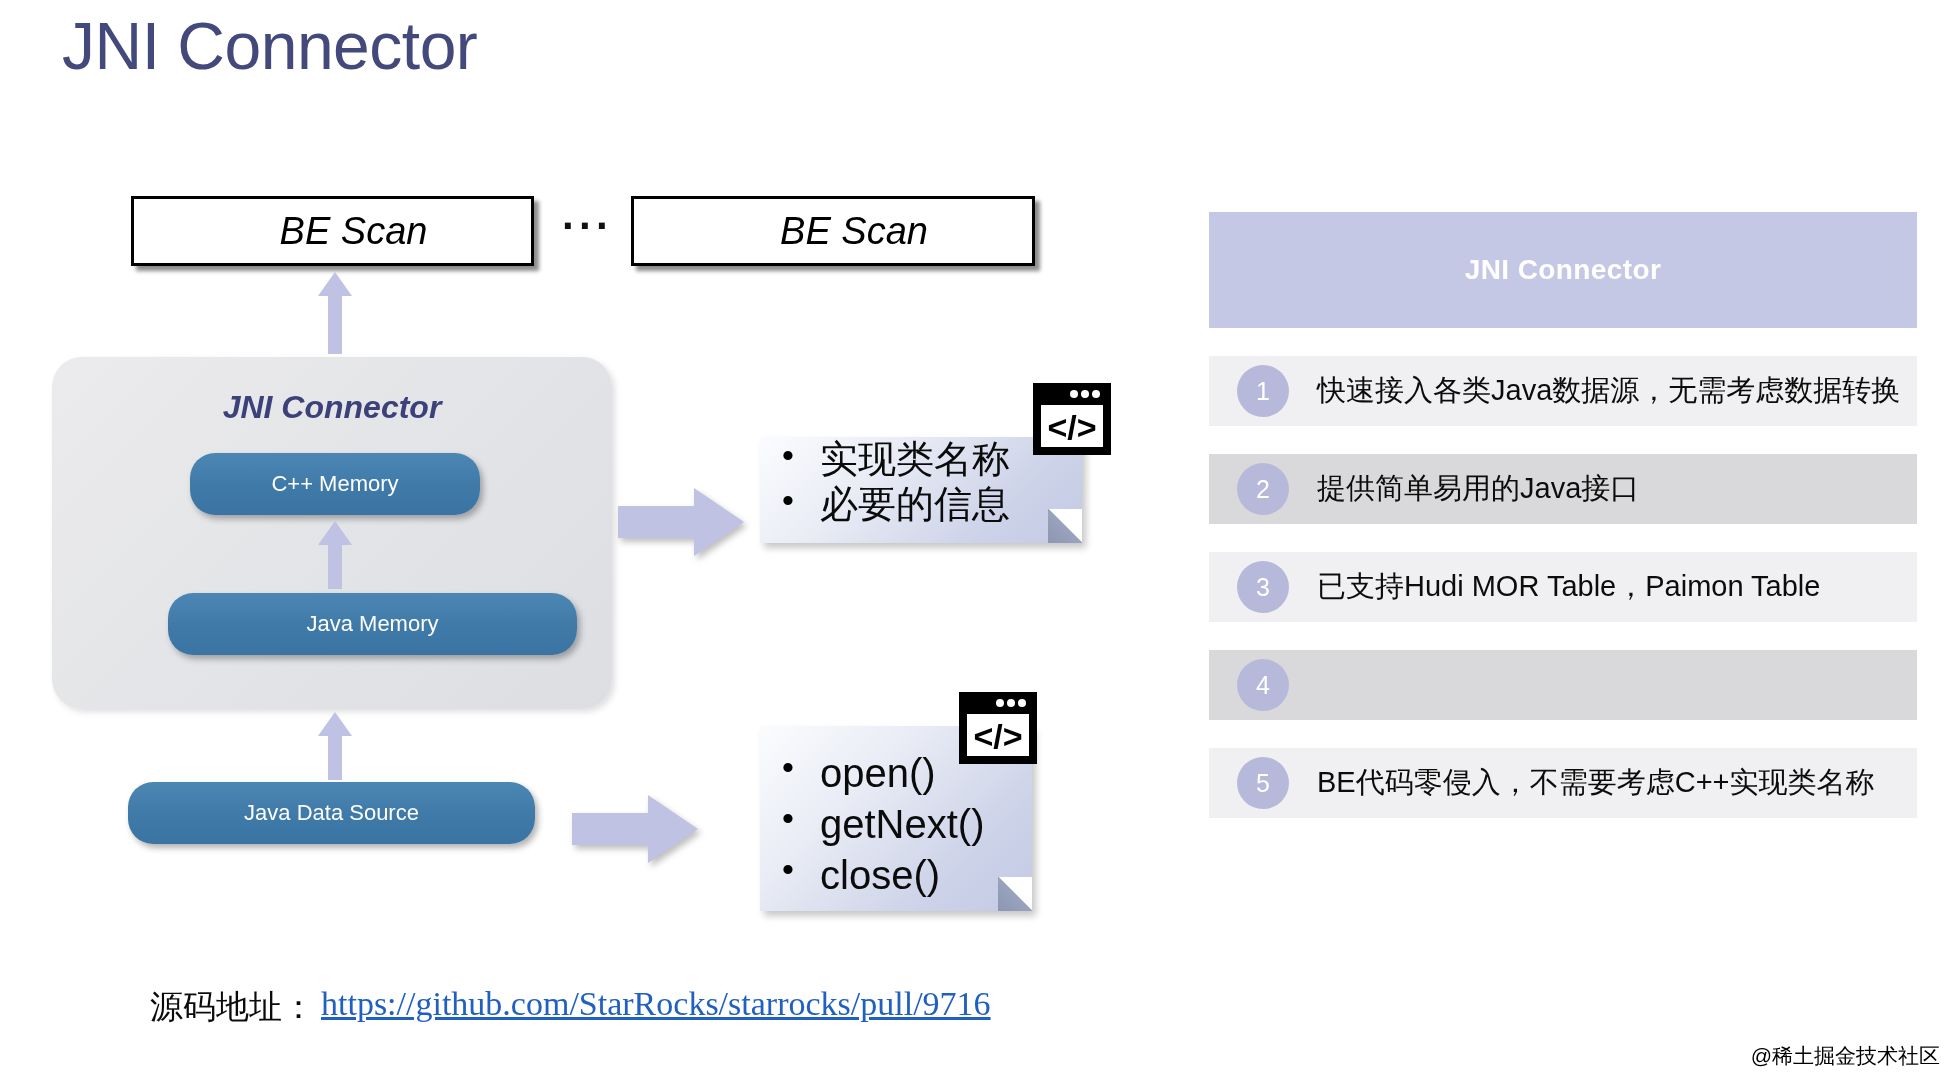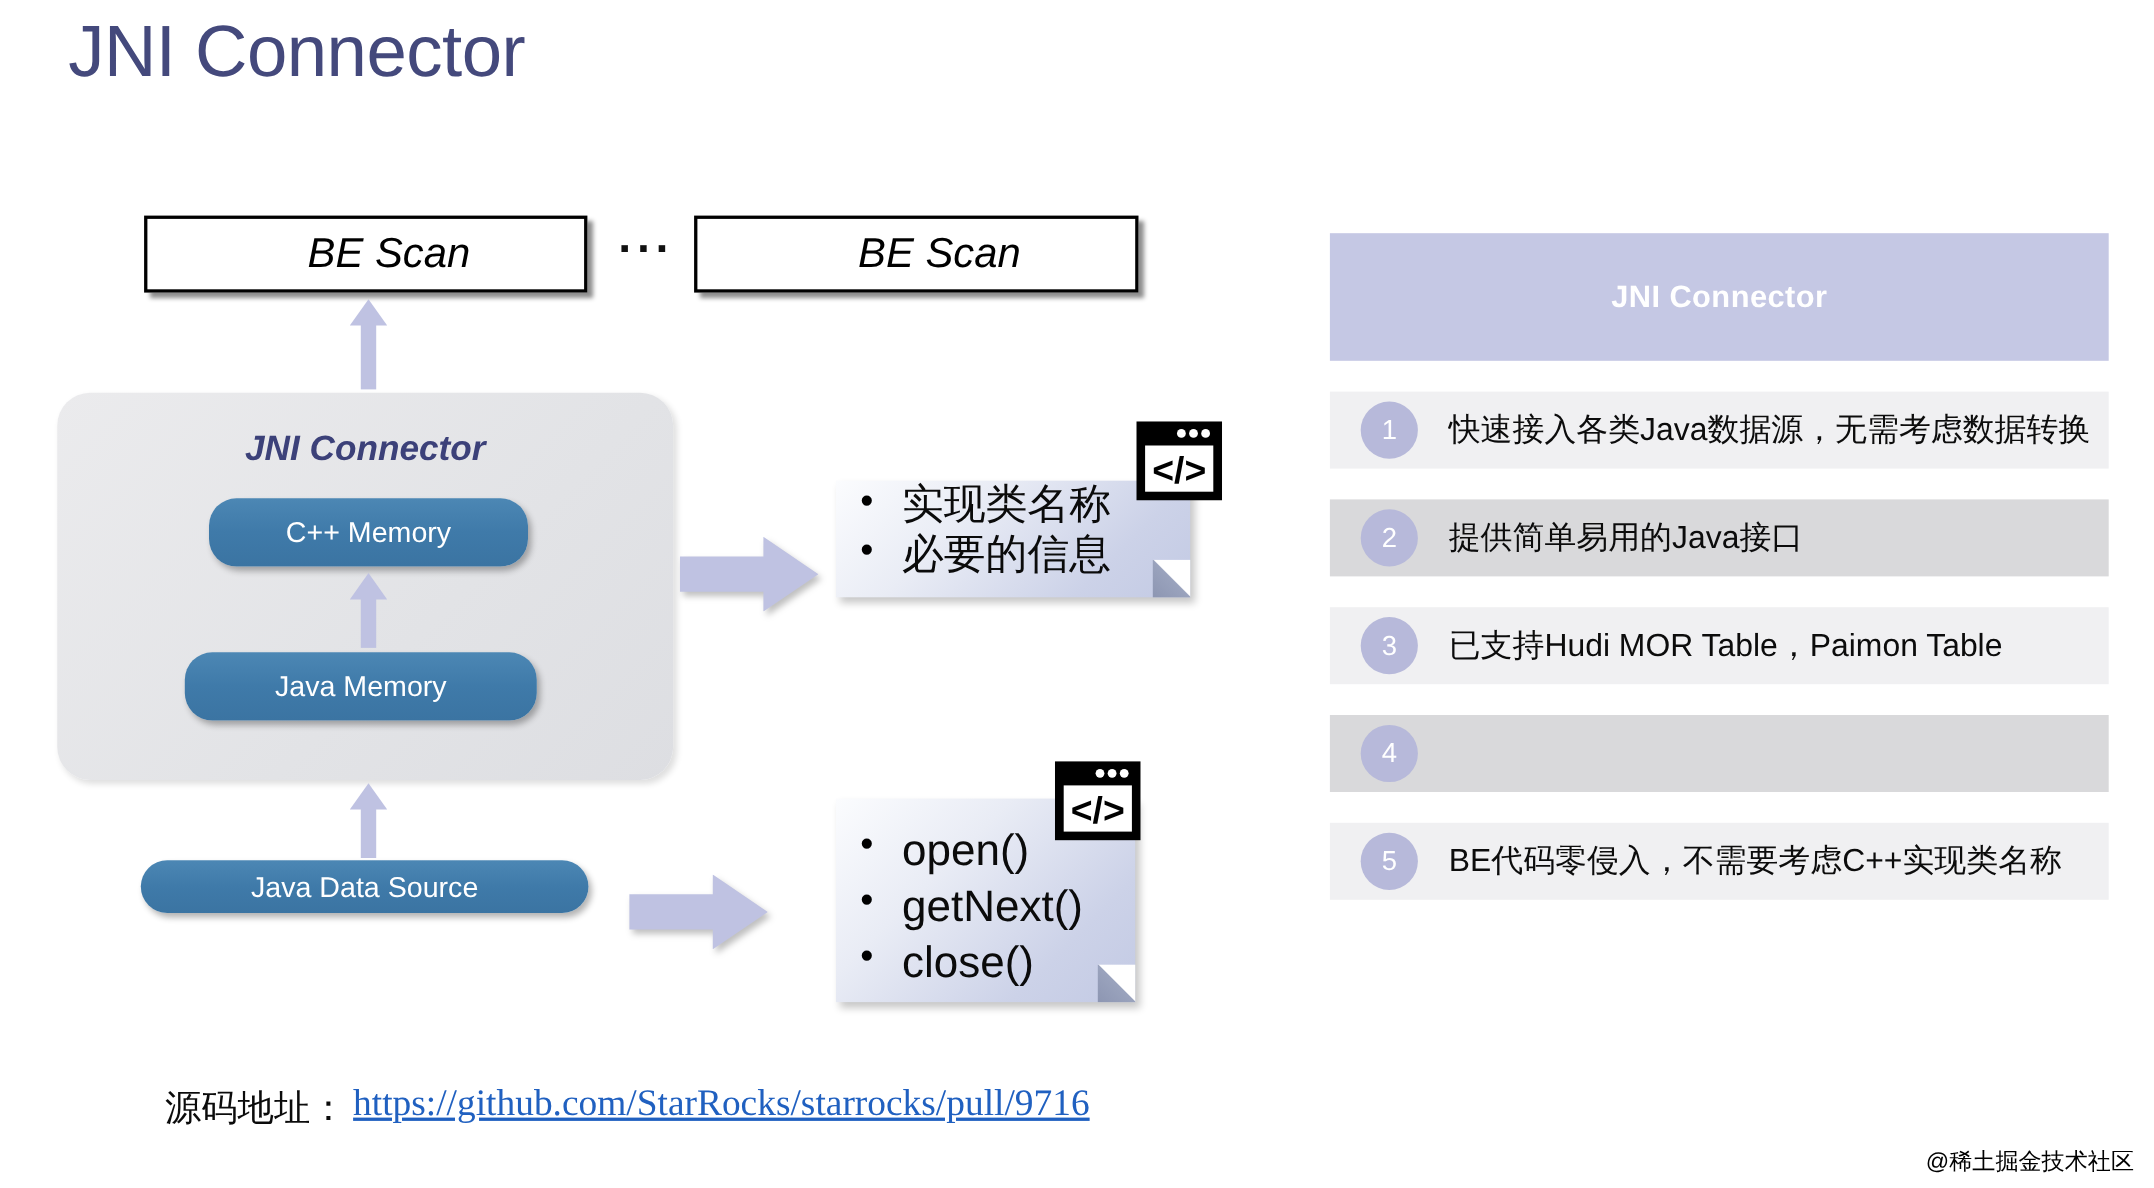--- a/index.html
+++ b/index.html
@@ -49,25 +49,25 @@
     text-align: center; font-style: italic; font-weight: 700;
     font-size: 32px; color: #3c4179;
   }
 
   .blue-box {
     position: absolute;
     background: linear-gradient(180deg, #4c87b4 0%, #3f7aa9 50%, #3b74a2 100%);
     border-radius: 25px;
     box-shadow: 3px 4px 6px rgba(0,0,0,0.30);
     display: flex; align-items: center; justify-content: center;
-    color: #ffffff; font-size: 26px; font-weight: 400;
+    color: #ffffff; font-size: 22px; font-weight: 400;
   }
   #cpp-memory    { left: 190px; top: 453px; width: 290px; height: 62px; }
-  #java-memory   { left: 168px; top: 593px; width: 320px; height: 62px; }
-  #java-source   { left: 128px; top: 782px; width: 407px; height: 48px; }
+  #java-memory   { left: 168px; top: 593px; width: 409px; height: 62px; }
+  #java-source   { left: 128px; top: 782px; width: 407px; height: 62px; }
 
   
   .up-arrow { position: absolute; width: 34px; }
   .up-arrow .shaft {
     position: absolute; left: 10px; bottom: 0; width: 14px; height: 100%;
     background: #bfc2e2;
   }
   .up-arrow .head {
     position: absolute; left: 0; top: 0;
     width: 0; height: 0;

